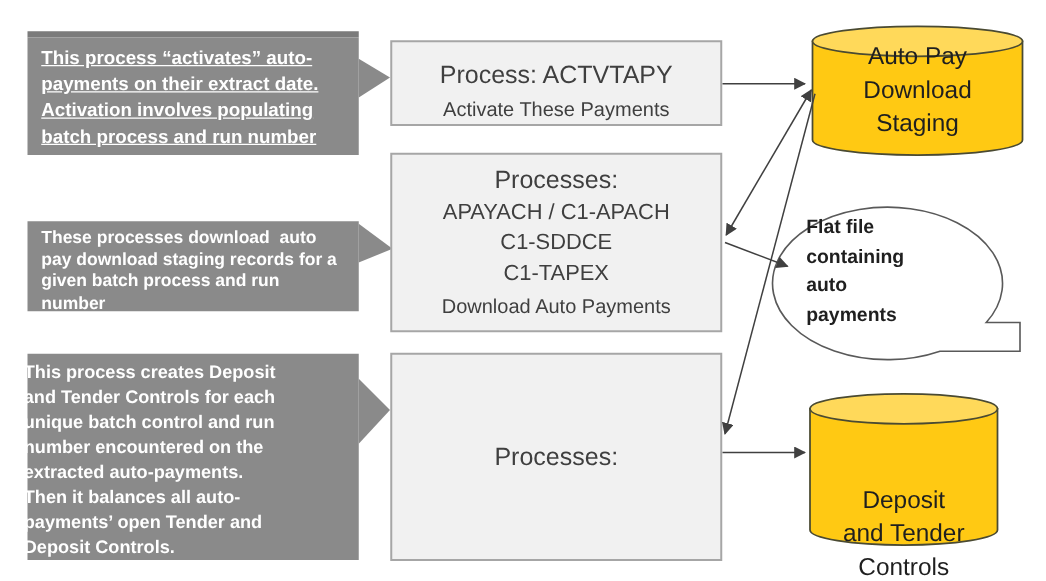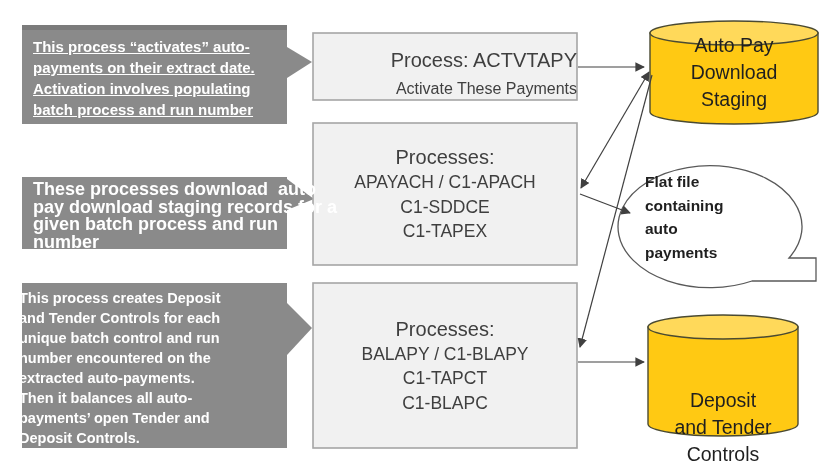--- a/index.html
+++ b/index.html
@@ -12,21 +12,21 @@
   .top-rule{fill:var(--rule-color);}
   .pbox{fill:var(--box-bg);stroke:var(--box-border);stroke-width:1.6;}
   .cyl-body{fill:var(--cylinder-fill);stroke:var(--shape-outline);stroke-width:1.4;}
   .cyl-top{fill:var(--cylinder-top);stroke:var(--shape-outline);stroke-width:1.4;}
   .flatfile{fill:#ffffff;stroke:var(--flat-outline);stroke-width:1.3;}
   .arrow{stroke:var(--arrow-color);stroke-width:1.2;fill:none;}
   #arrowhead path{fill:var(--arrow-color);}
   .txt{position:absolute;white-space:pre;}
   .callout-text{color:#ffffff;font-weight:bold;}
   .ct1{font-size:15px;line-height:21px;text-decoration:underline;}
-  .ct2{font-size:18px;line-height:17.5px;}
+  .ct2{font-size:14px;line-height:17.5px;}
   .ct3{font-size:14.5px;line-height:20px;}
   .boxtext{position:absolute;display:flex;flex-direction:column;align-items:center;
     justify-content:center;text-align:center;color:var(--box-text);}
   .btitle{font-size:20px;line-height:26px;}
   .bcodes{font-size:17.5px;line-height:24.5px;white-space:pre;}
   .bsub{font-size:16px;line-height:22px;white-space:pre;margin-top:5px;}
   .bsub.small{font-size:15.5px;line-height:25px;margin-top:2px;}
   .cyltext{position:absolute;text-align:center;color:#1f1f1f;font-size:19.5px;
     line-height:27px;white-space:pre;}
   .fftext{position:absolute;text-align:left;color:#1f1f1f;font-weight:bold;
@@ -87,35 +87,33 @@
 number</div>
   <div class="txt callout-text ct3" style="left:19px;top:288px;">This process creates Deposit
 and Tender Controls for each
 unique batch control and run
 number encountered on the
 extracted auto-payments.
 Then it balances all auto-
 payments’ open Tender and
 Deposit Controls.</div>
 
-  <div class="boxtext" style="left:313px;top:33px;width:264px;height:81px;align-items:flex-end;">
+  <div class="boxtext" style="left:313px;top:33px;width:264px;height:81px;">
     <div class="btitle">Process: ACTVTAPY</div>
     <div class="bsub">Activate These Payments</div>
   </div>
   <div class="boxtext" style="left:313px;top:123px;width:264px;height:142px;">
     <div class="btitle">Processes:</div>
     <div class="bcodes">APAYACH / C1-APACH
 C1-SDDCE
 C1-TAPEX</div>
+    <div class="bsub">Download Auto Payments</div>
   </div>
   <div class="boxtext" style="left:313px;top:283px;width:264px;height:165px;">
     <div class="btitle">Processes:</div>
-    <div class="bcodes">BALAPY / C1-BLAPY
-C1-TAPCT
-C1-BLAPC</div>
   </div>
 
   <div class="cyltext" style="left:650px;top:32px;width:168px;">Auto Pay
 Download
 Staging</div>
   <div class="fftext" style="left:645px;top:170px;width:168px;">Flat file
 containing
 auto
 payments</div>
   <div class="cyltext" style="left:648px;top:341px;width:150px;margin-top:46px;">Deposit

